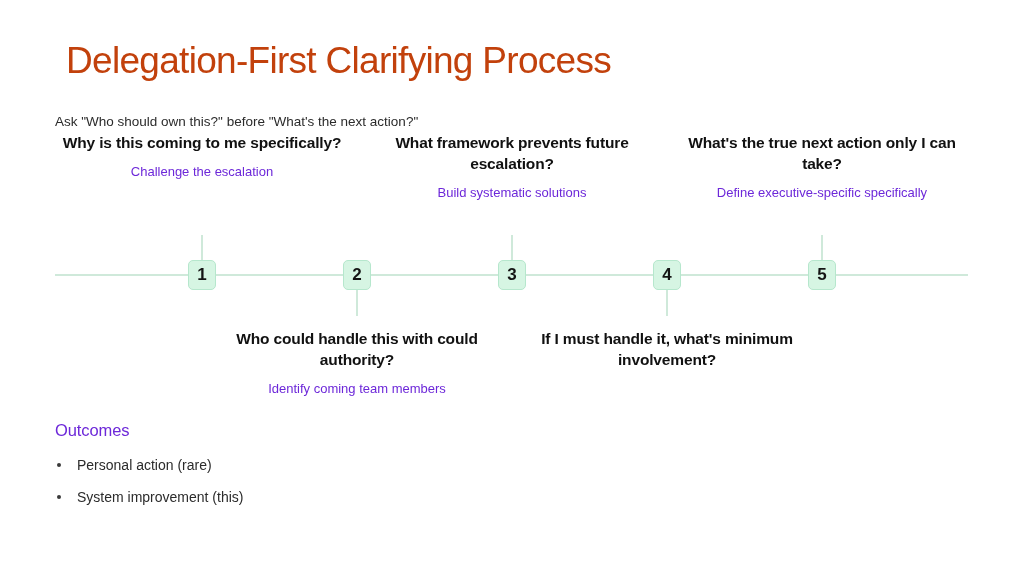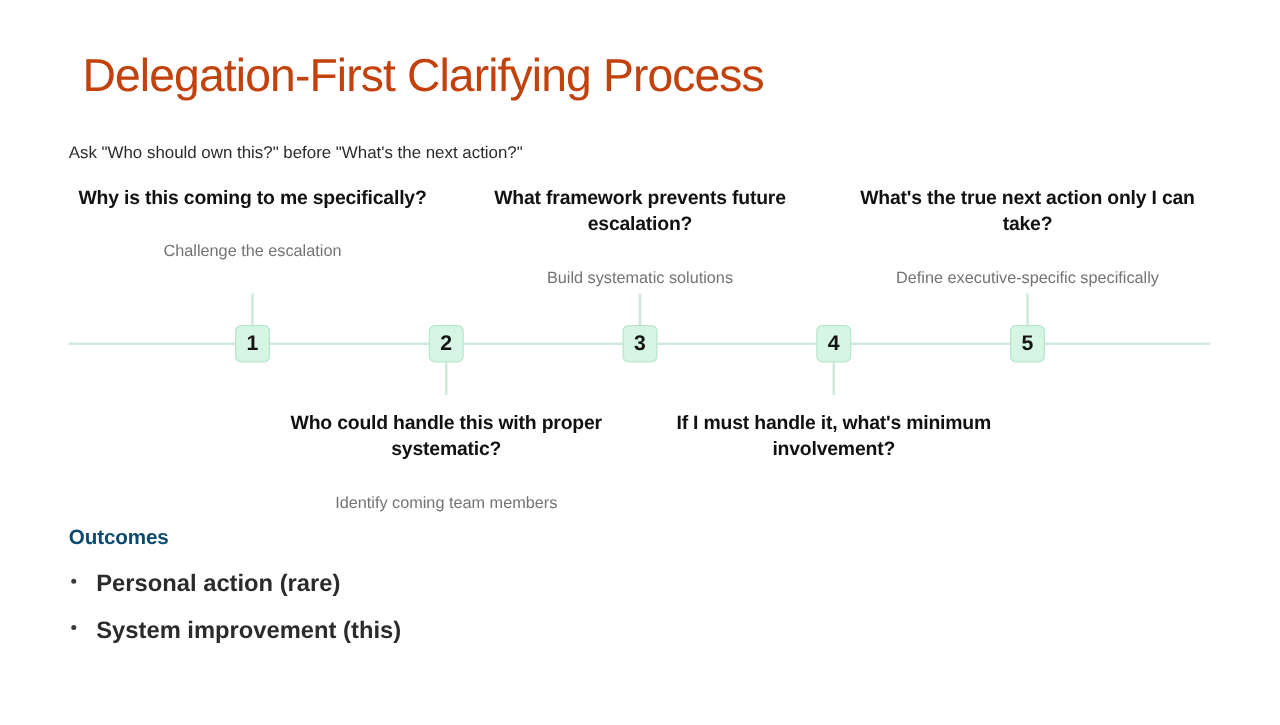--- a/index.html
+++ b/index.html
@@ -98,65 +98,64 @@
     top: 288px;
     height: 28px;
   }
 
   .step-text {
     position: absolute;
     width: 300px;
     left: -150px;
     text-align: center;
   }
-  .step.above .step-text { top: 148px; }
+  .step.above .step-text { top: 132px; }
   .step.below .step-text { top: 328px; }
 
   .step-title {
     font-size: 15.5px;
     font-weight: bold;
     line-height: 1.37;
     color: #111111;
     letter-spacing: -0.15px;
   }
 
   .step-desc {
-    margin-top: 23px;
+    margin-top: 10px;
     font-size: 13px;
     font-weight: normal;
     line-height: 1.35;
-    color: #737373;
+    color: #6d28d9;
   }
 
   
   .outcomes {
     position: absolute;
     left: 55px;
     top: 421px;
   }
   .outcomes-title {
     font-size: 16.5px;
-    font-weight: bold;
-    color: #0c4a6e;
+    font-weight: normal;
+    color: #6d28d9;
     margin: 0 0 18px 0;
     letter-spacing: -0.1px;
   }
   .outcomes-list {
     list-style: none;
     margin: 0;
     padding: 0;
   }
   .outcome-item {
     position: relative;
     padding-left: 22px;
-    font-size: 19px;
+    font-size: 14px;
     color: #2b2b2b;
     line-height: 1;
     margin-bottom: 18px;
-    font-weight: bold;
   }
   .outcome-bullet {
     position: absolute;
     left: 2px;
     top: 5px;
     width: 4px;
     height: 4px;
     border-radius: 50%;
     background: #3a3a3a;
   }
@@ -176,21 +175,21 @@
     <div class="step-text">
       <div class="step-title">Why is this coming to me specifically?</div>
       <div class="step-desc">Challenge the escalation</div>
     </div>
   </div>
 
   <div class="step below" style="left:357px;">
     <div class="step-stem"></div>
     <div class="step-marker">2</div>
     <div class="step-text">
-      <div class="step-title">Who could handle this with proper systematic?</div>
+      <div class="step-title">Who could handle this with could authority?</div>
       <div class="step-desc">Identify coming team members</div>
     </div>
   </div>
 
   <div class="step above" style="left:512px;">
     <div class="step-stem"></div>
     <div class="step-marker">3</div>
     <div class="step-text">
       <div class="step-title">What framework prevents future escalation?</div>
       <div class="step-desc">Build systematic solutions</div>

